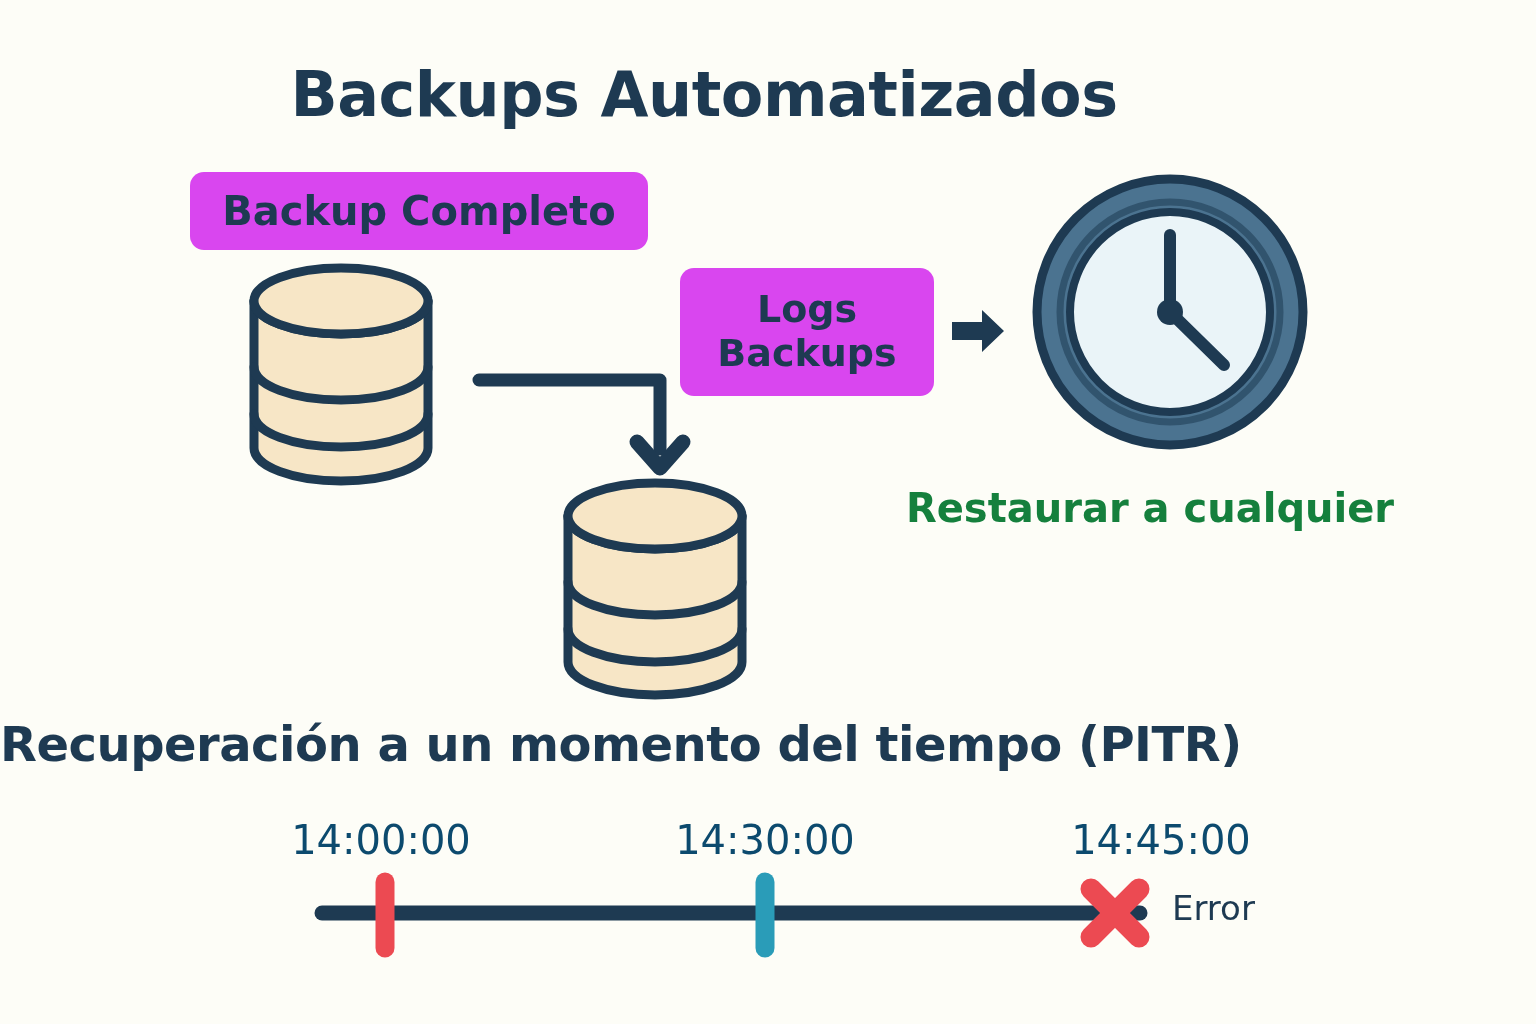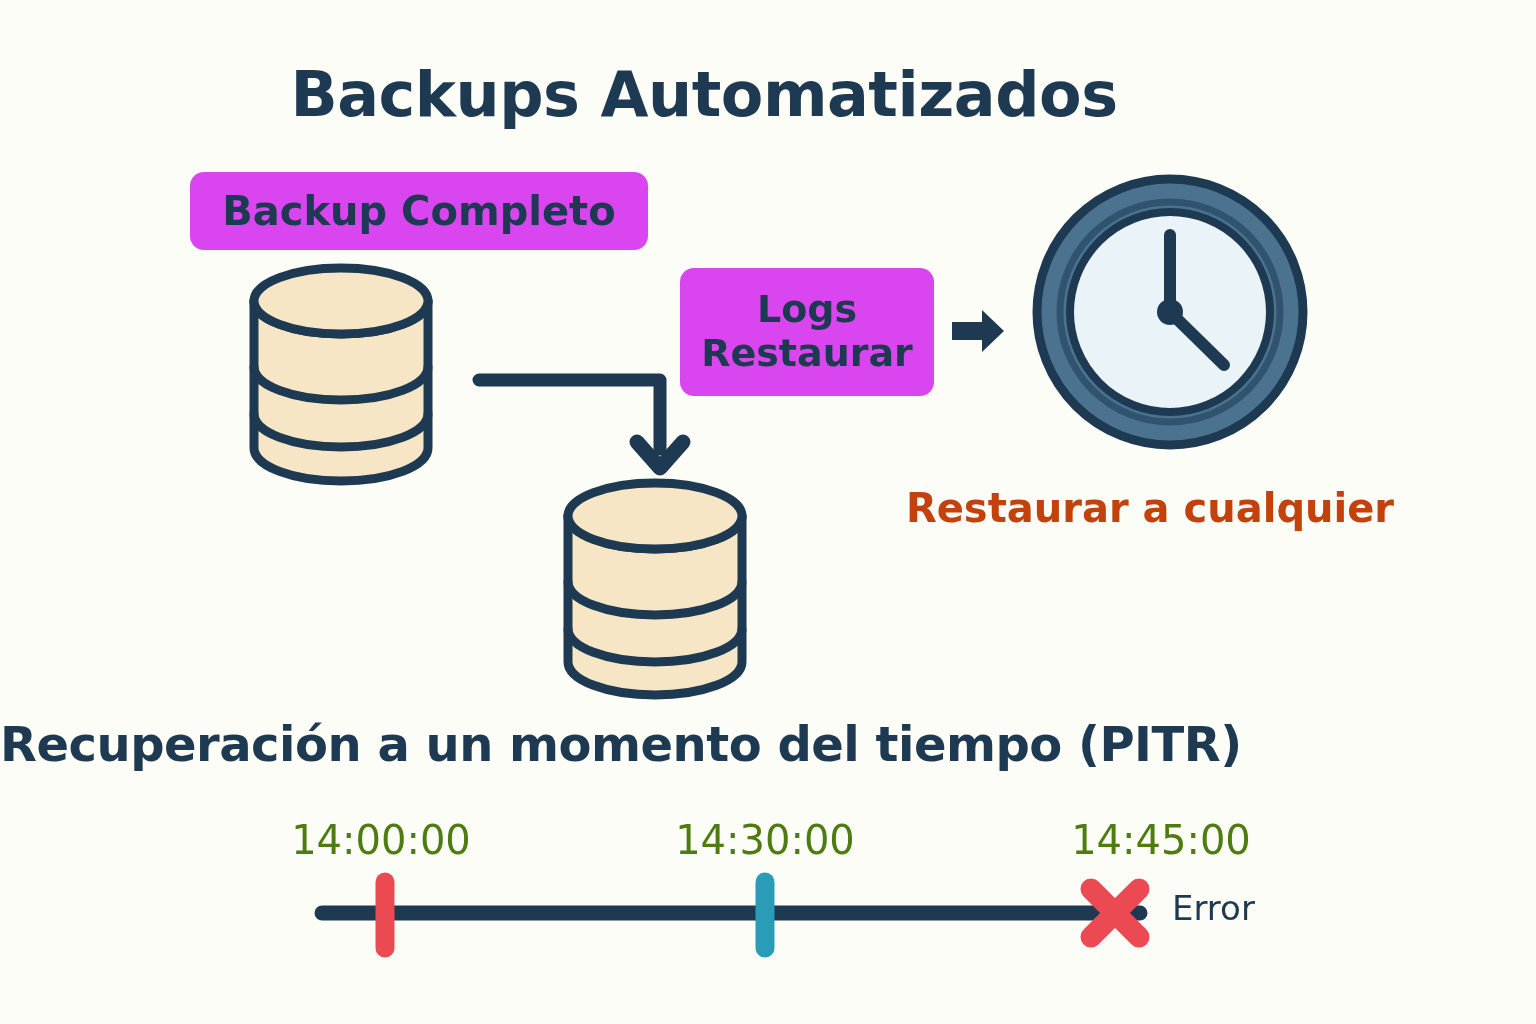--- a/index.html
+++ b/index.html
@@ -81,21 +81,21 @@
   #clock-caption {
     position: absolute;
     left: 890px;
     top: 483px;
     width: 520px;
     text-align: center;
     font-family: "DejaVu Sans", sans-serif;
     font-weight: bold;
     font-size: 40px;
     line-height: 1.28;
-    color: #c2410c;
+    color: #15803d;
   }
   .caption-line { display: block; }
 
   
   #pitr-heading {
     position: absolute;
     left: 0;
     top: 716px;
     width: 1536px;
     font-family: "DejaVu Sans", sans-serif;
@@ -106,21 +106,21 @@
     white-space: nowrap;
   }
 
   
   .tl-label {
     position: absolute;
     top: 817px;
     font-family: "DejaVu Sans", sans-serif;
     font-weight: normal;
     font-size: 40px;
-    color: #4d7c0f;
+    color: #0c4a6e;
     text-align: center;
     transform: translateX(-50%);
     white-space: nowrap;
   }
   #tl-label-0 { left: 381px; }
   #tl-label-1 { left: 765px; }
   #tl-label-2 { left: 1113px; margin-left: 48px; }
 
   #error-label {
     position: absolute;
@@ -139,21 +139,21 @@
 <div id="stage">
 
   <div id="page-title">Backups Automatizados</div>
 
   <div class="badge" id="badge-backup-completo">
     <span>Backup Completo</span>
   </div>
 
   <div class="badge" id="badge-logs-binarios">
     <span class="badge-line">Logs</span>
-    <span class="badge-line">Restaurar</span>
+    <span class="badge-line">Backups</span>
   </div>
 
   <svg class="svg-layer" viewBox="0 0 1536 1024" xmlns="http://www.w3.org/2000/svg">
 
     <g fill="#f7e6c6" stroke="#1e3a52" stroke-width="9" stroke-linecap="round" stroke-linejoin="round">
 
       <path d="M254 301 L254 448 A87 33 0 0 0 428 448 L428 301 Z"></path>
 
       <path d="M254 301 A87 33 0 0 0 428 301" fill="none"></path>
       <path d="M254 367 A87 33 0 0 0 428 367" fill="none"></path>

